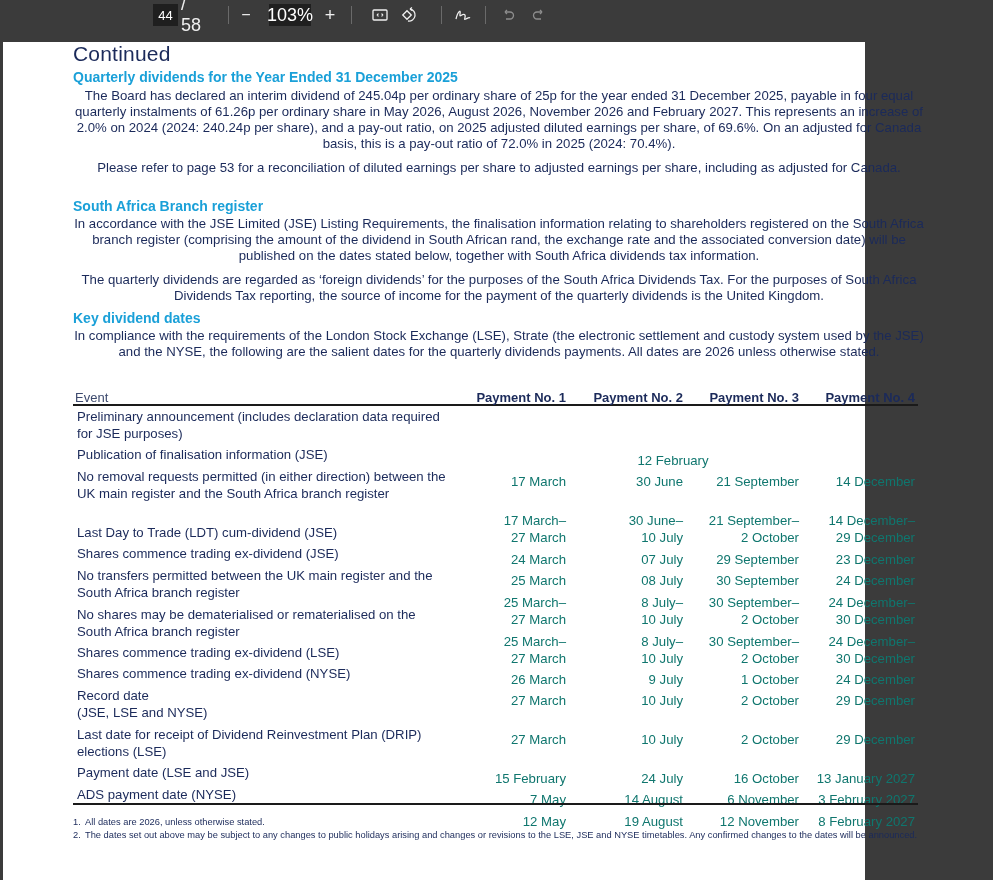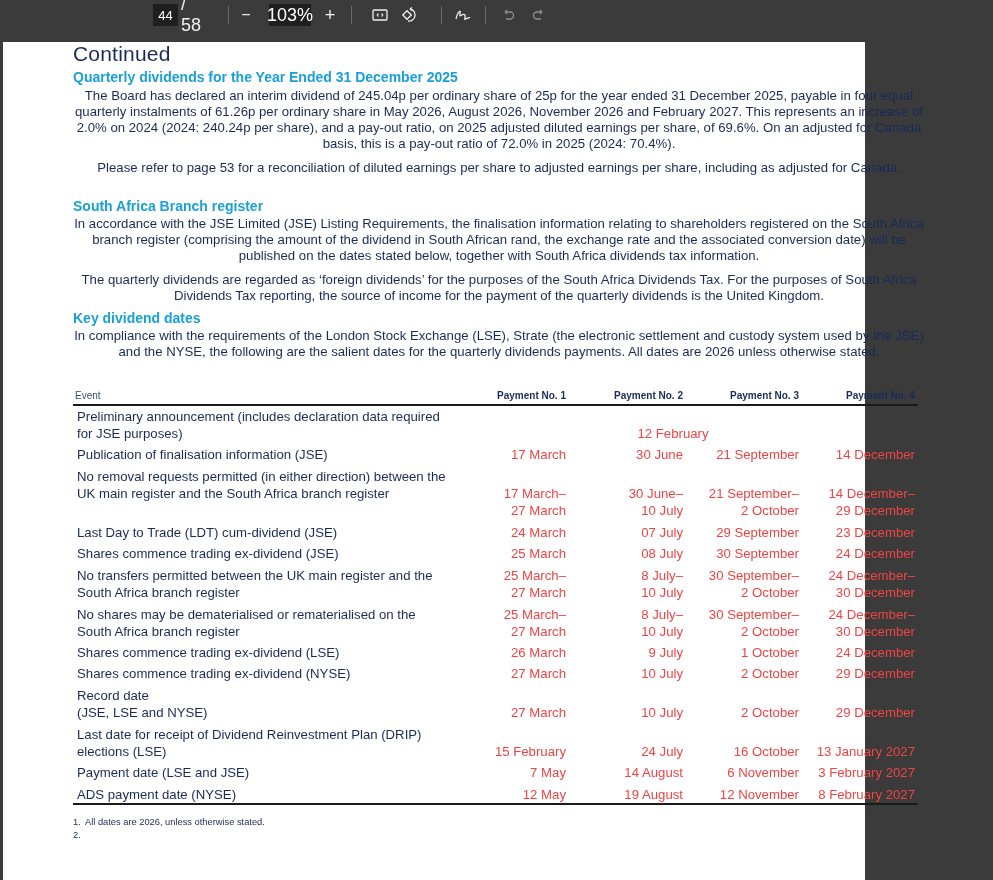--- a/index.html
+++ b/index.html
@@ -28,26 +28,26 @@
       background: #ffffff; color: #1b2a5a;
     }
     .pg-inner { position: absolute; left: 70px; top: 0; width: 852px; }
     .title { position: absolute; left: 0; top: 0px; font-size: 21px; color: #1b2a5a; font-weight: normal; letter-spacing: 0.2px; }
     .h2 { position: absolute; left: 0; font-size: 14px; font-weight: bold; color: #1aa0d8; }
     .para { position: absolute; left: 0; width: 852px; font-size: 13.2px; line-height: 16px; color: #1b2a5a; text-align: center; }
 
     
     .tbl { position: absolute; left: 0; top: 346px; width: 845px; }
     .thead { position: relative; height: 18px; border-bottom: 2px solid #1a1a1a; }
-    .th { position: absolute; top: 2px; font-size: 10px; }
+    .th { position: absolute; top: 2px; font-size: 13px; }
     .th.event { left: 2px; color: #3d4a6e; }
     .th.pay { font-weight: bold; color: #1b2a5a; text-align: right; }
     .row { position: absolute; left: 0; width: 845px; font-size: 13.2px; line-height: 17px; }
     .row .ev { position: absolute; left: 4px; width: 380px; color: #1b2a5a; }
-    .row .c { position: absolute; text-align: right; color: #ef4444; white-space: pre-line; }
+    .row .c { position: absolute; text-align: right; color: #0f766e; white-space: pre-line; margin-top: 27px; }
     .c1 { left: 400px; width: 93px; }
     .c2 { left: 510px; width: 100px; }
     .c3 { left: 612px; width: 114px; }
     .c4 { left: 728px; width: 114px; }
     .tbl-bottom { position: absolute; left: 0; top: 415px; width: 845px; border-top: 2px solid #1a1a1a; }
 
     .notes { position: absolute; left: 0; top: 774px; width: 860px; font-size: 9.3px; line-height: 12.5px; color: #1b2a5a; }
     .notes .nh { font-weight: bold; }
     .notes .ni { position: relative; padding-left: 12px; }
     .notes .ni .num { position: absolute; left: 0; }
@@ -249,16 +249,17 @@
       <div class="tbl-bottom"></div>
     </div>
 
     <div class="notes">
       <div class="ni">
         <span class="num">1.</span>
         <span>All dates are 2026, unless otherwise stated.</span>
       </div>
       <div class="ni">
         <span class="num">2.</span>
+        <span>The dates set out above may be subject to any changes to public holidays arising and changes or revisions to the LSE, JSE and NYSE timetables. Any confirmed changes to the dates will be announced.</span>
       </div>
     </div>
   </div>
 </div>
 
 </body></html>

